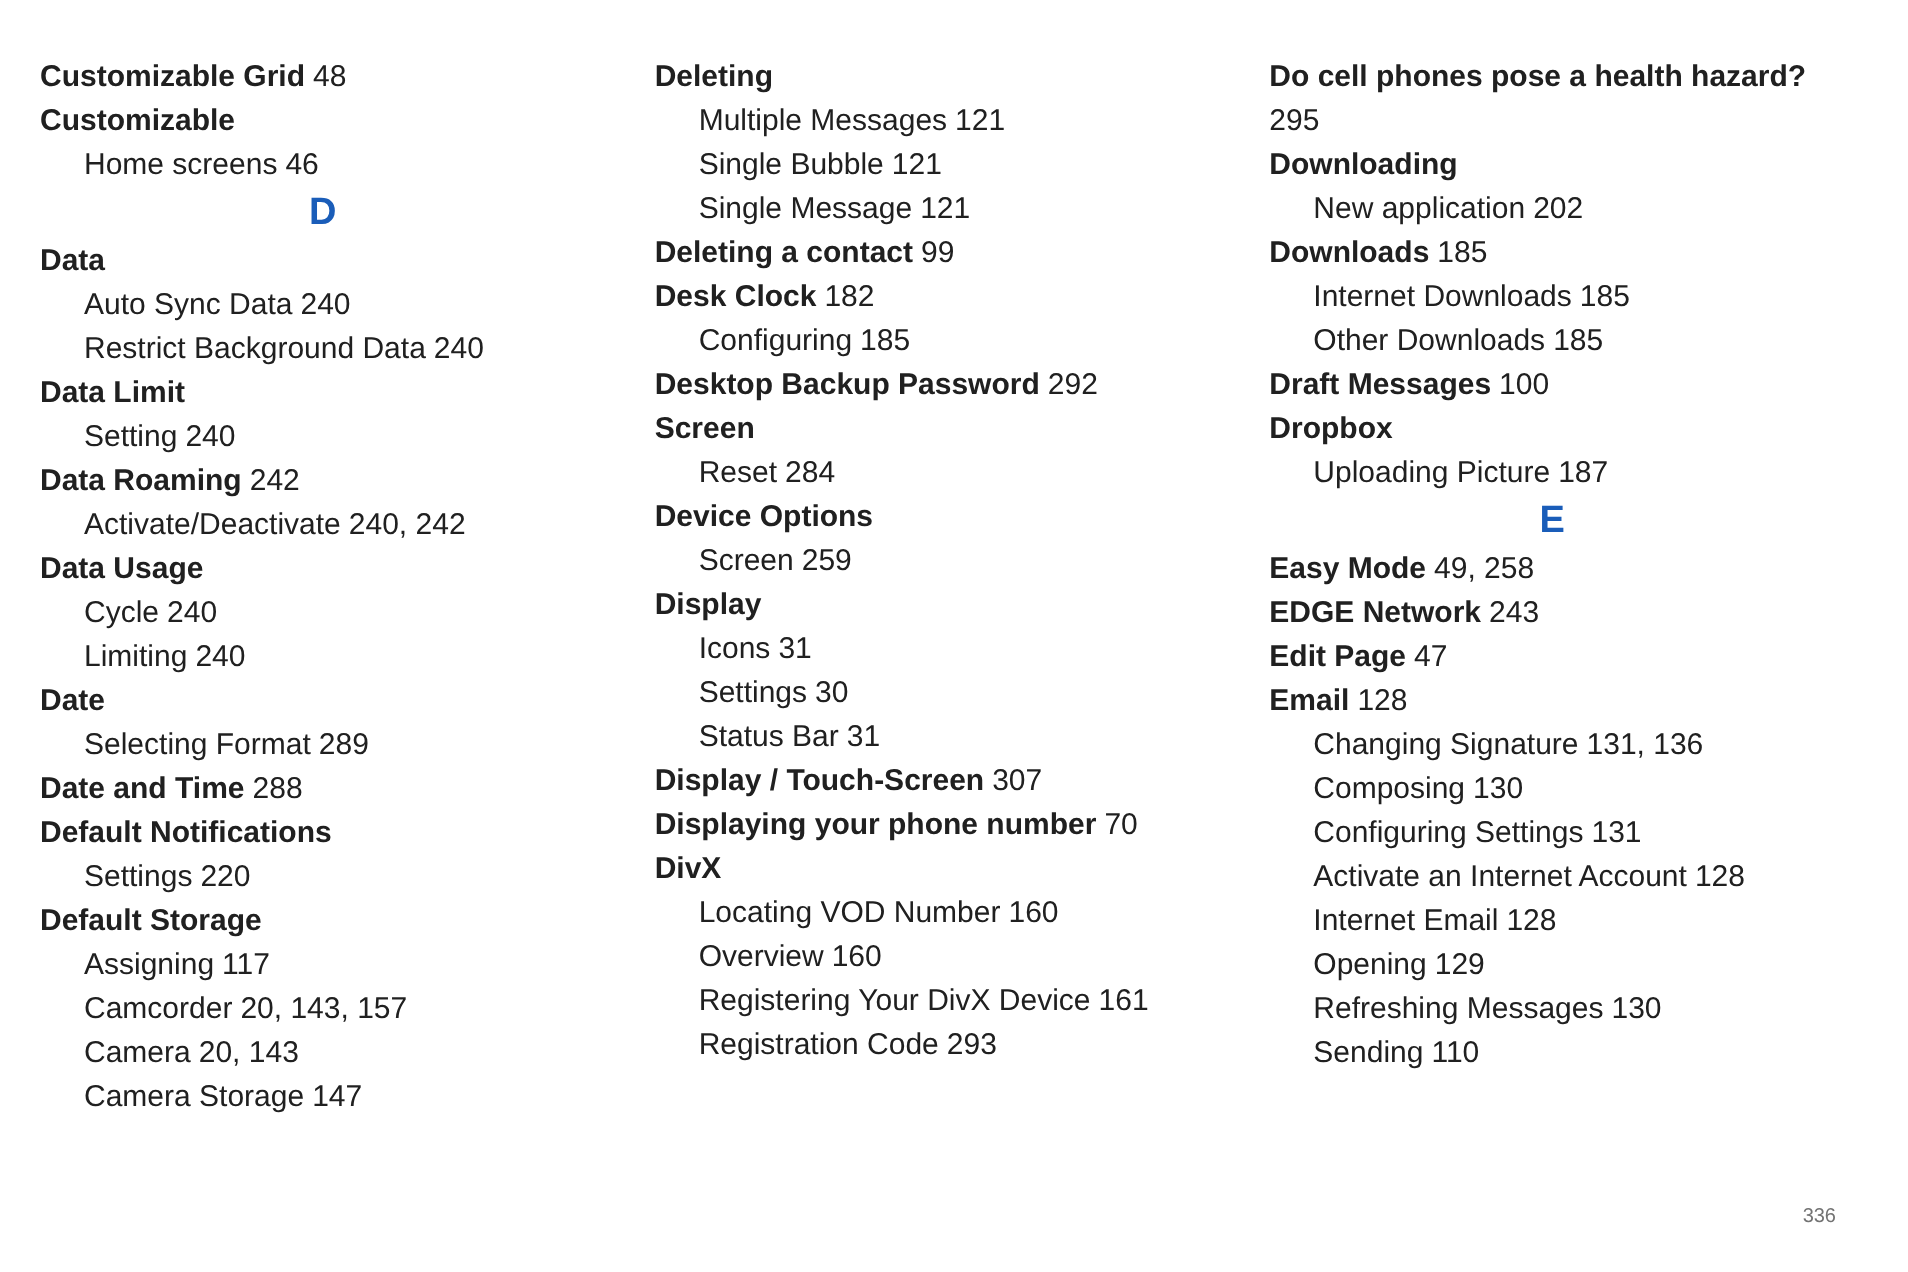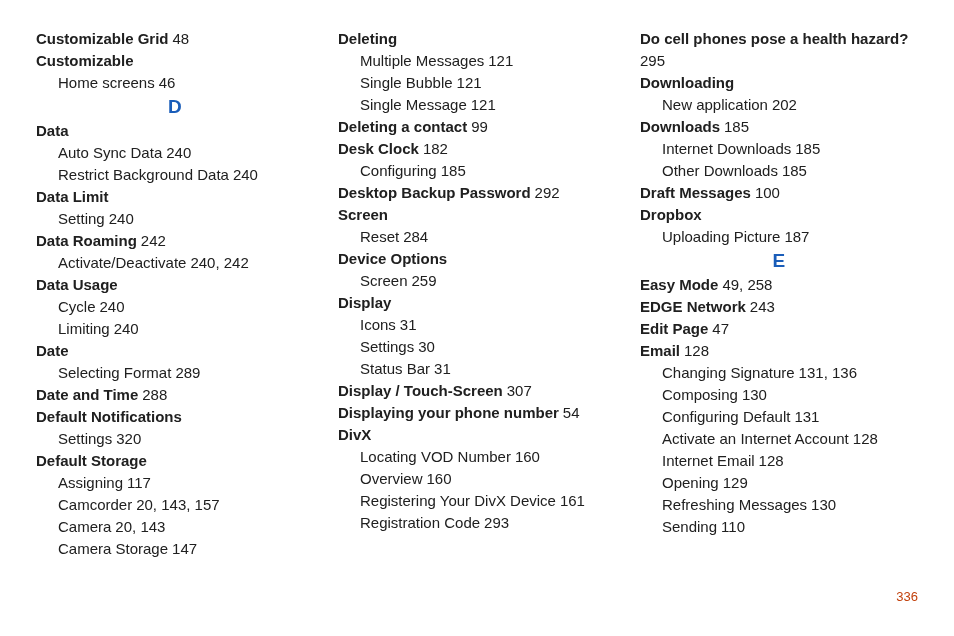--- a/index.html
+++ b/index.html
@@ -8,21 +8,21 @@
     width: 954px;
     height: 636px;
     background: #fff;
     font-family: Arial, Helvetica, sans-serif;
     color: #202020;
   }
   .page {
     box-sizing: border-box;
     width: 954px;
     height: 636px;
-    padding: 28px 36px 12px 36px;
+    padding: 28px 36px 12px 20px;
     position: relative;
   }
   .cols {
     display: flex;
     gap: 24px;
   }
   .col {
     width: 294px;
     font-size: 15px;
     line-height: 22px;
@@ -44,23 +44,23 @@
     color: #1a5db9;
     font-weight: 800;
     font-size: 19px;
     text-align: center;
     letter-spacing: 0.5px;
     margin: 2px 0;
   }
   .footer {
     position: absolute;
     right: 36px;
-    bottom: 32px;
-    font-size: 13px;
-    color: #c2410c;
+    bottom: 22px;
+    font-size: 10px;
+    color: #737373;
   }
 </style>
 </head>
 <body>
 
 <div class="page">
   <div class="cols">
     <div class="col">
         <div class="row"><span class="term">Customizable Grid</span><span class="pg">48</span></div>
         <div class="row"><span class="term">Customizable</span></div>
@@ -73,21 +73,21 @@
         <div class="row sub"><span>Setting</span><span class="pg">240</span></div>
         <div class="row"><span class="term">Data Roaming</span><span class="pg">242</span></div>
         <div class="row sub"><span>Activate/Deactivate</span><span class="pg">240, 242</span></div>
         <div class="row"><span class="term">Data Usage</span></div>
         <div class="row sub"><span>Cycle</span><span class="pg">240</span></div>
         <div class="row sub"><span>Limiting</span><span class="pg">240</span></div>
         <div class="row"><span class="term">Date</span></div>
         <div class="row sub"><span>Selecting Format</span><span class="pg">289</span></div>
         <div class="row"><span class="term">Date and Time</span><span class="pg">288</span></div>
         <div class="row"><span class="term">Default Notifications</span></div>
-        <div class="row sub"><span>Settings</span><span class="pg">320</span></div>
+        <div class="row sub"><span>Settings</span><span class="pg">220</span></div>
         <div class="row"><span class="term">Default Storage</span></div>
         <div class="row sub"><span>Assigning</span><span class="pg">117</span></div>
         <div class="row sub"><span>Camcorder</span><span class="pg">20, 143, 157</span></div>
         <div class="row sub"><span>Camera</span><span class="pg">20, 143</span></div>
         <div class="row sub"><span>Camera Storage</span><span class="pg">147</span></div>
       </div>
     <div class="col">
         <div class="row"><span class="term">Deleting</span></div>
         <div class="row sub"><span>Multiple Messages</span><span class="pg">121</span></div>
         <div class="row sub"><span>Single Bubble</span><span class="pg">121</span></div>
@@ -98,21 +98,21 @@
         <div class="row"><span class="term">Desktop Backup Password</span><span class="pg">292</span></div>
         <div class="row"><span class="term">Screen</span></div>
         <div class="row sub"><span>Reset</span><span class="pg">284</span></div>
         <div class="row"><span class="term">Device Options</span></div>
         <div class="row sub"><span>Screen</span><span class="pg">259</span></div>
         <div class="row"><span class="term">Display</span></div>
         <div class="row sub"><span>Icons</span><span class="pg">31</span></div>
         <div class="row sub"><span>Settings</span><span class="pg">30</span></div>
         <div class="row sub"><span>Status Bar</span><span class="pg">31</span></div>
         <div class="row"><span class="term">Display / Touch-Screen</span><span class="pg">307</span></div>
-        <div class="row"><span class="term">Displaying your phone number</span><span class="pg">54</span></div>
+        <div class="row"><span class="term">Displaying your phone number</span><span class="pg">70</span></div>
         <div class="row"><span class="term">DivX</span></div>
         <div class="row sub"><span>Locating VOD Number</span><span class="pg">160</span></div>
         <div class="row sub"><span>Overview</span><span class="pg">160</span></div>
         <div class="row sub"><span>Registering Your DivX Device</span><span class="pg">161</span></div>
         <div class="row sub"><span>Registration Code</span><span class="pg">293</span></div>
       </div>
     <div class="col">
         <div class="row"><span class="term">Do cell phones pose a health hazard?</span></div>
         <div class="row"><span>295</span></div>
         <div class="row"><span class="term">Downloading</span></div>
@@ -123,21 +123,21 @@
         <div class="row"><span class="term">Draft Messages</span><span class="pg">100</span></div>
         <div class="row"><span class="term">Dropbox</span></div>
         <div class="row sub"><span>Uploading Picture</span><span class="pg">187</span></div>
         <div class="letter">E</div>
         <div class="row"><span class="term">Easy Mode</span><span class="pg">49, 258</span></div>
         <div class="row"><span class="term">EDGE Network</span><span class="pg">243</span></div>
         <div class="row"><span class="term">Edit Page</span><span class="pg">47</span></div>
         <div class="row"><span class="term">Email</span><span class="pg">128</span></div>
         <div class="row sub"><span>Changing Signature</span><span class="pg">131, 136</span></div>
         <div class="row sub"><span>Composing</span><span class="pg">130</span></div>
-        <div class="row sub"><span>Configuring Default</span><span class="pg">131</span></div>
+        <div class="row sub"><span>Configuring Settings</span><span class="pg">131</span></div>
         <div class="row sub"><span>Activate an Internet Account</span><span class="pg">128</span></div>
         <div class="row sub"><span>Internet Email</span><span class="pg">128</span></div>
         <div class="row sub"><span>Opening</span><span class="pg">129</span></div>
         <div class="row sub"><span>Refreshing Messages</span><span class="pg">130</span></div>
         <div class="row sub"><span>Sending</span><span class="pg">110</span></div>
       </div>
   </div>
   <div class="footer">336</div>
 </div>
 

